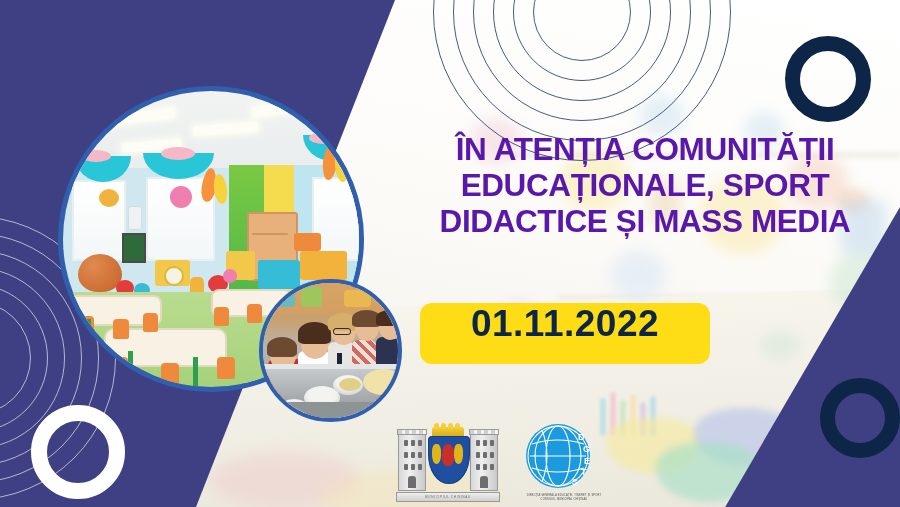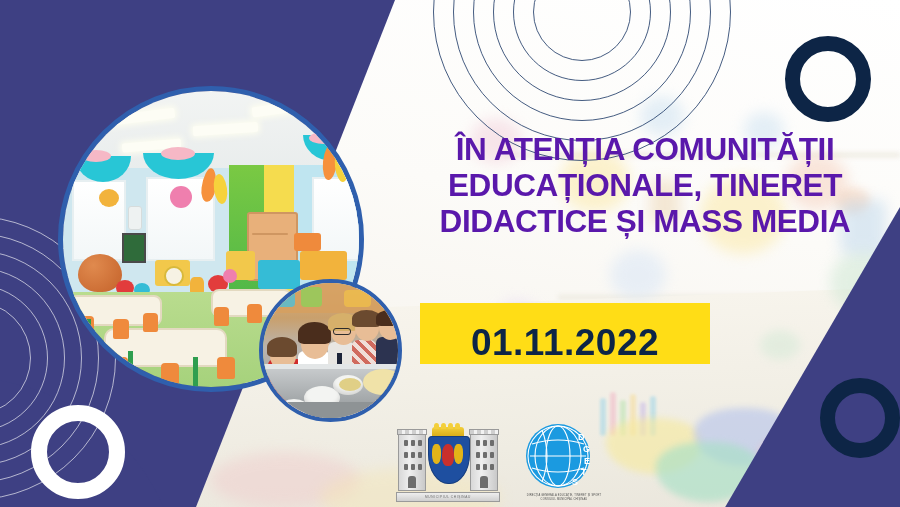--- a/index.html
+++ b/index.html
@@ -90,21 +90,21 @@
 
   
   .headline{position:absolute;left:404px;top:132px;width:482px;
     color:#5a18ab;font-weight:800;font-size:31.5px;line-height:1.135;
     letter-spacing:-0.4px;text-align:center;
     font-family:"Liberation Sans", sans-serif;}
   .headline div{white-space:nowrap;}
 
   
   .date-badge{position:absolute;left:420px;top:303px;width:290px;height:61px;
-    background:#ffdd16;border-radius:0;display:flex;align-items:flex-end;
+    background:#ffdd16;border-radius:12px;display:flex;align-items:flex-start;
     justify-content:center;}
   .date-badge span{color:#0d2546;font-weight:800;font-size:37px;letter-spacing:.5px;}
 
   
   .logos{position:absolute;left:396px;top:424px;width:210px;height:80px;}
 
   .coa{position:absolute;left:0;top:0;width:104px;height:78px;}
   .tower{position:absolute;top:9px;width:26px;height:56px;
     background:linear-gradient(90deg,#d8d8d8,#efefef 40%,#c9c9c9);
     border:1px solid #9a9a9a;}
@@ -323,21 +323,21 @@
       <div class="cn-bowl" style="left:52%;top:68%;width:30px;height:20px;"></div>
       <div class="cn-food" style="left:74%;top:64%;width:40px;height:26px;"></div>
       <div class="cn-food" style="left:56%;top:70%;width:22px;height:13px;background:#e0cf86;"></div>
       <div class="cn-bowl" style="left:12%;top:86%;width:30px;height:18px;"></div>
       <div style="position:absolute;left:0;top:88%;width:100%;height:12%;background:#8e9395;"></div>
     </div>
   </div>
 
   <div class="headline">
     <div>ÎN ATENȚIA COMUNITĂȚII</div>
-    <div>EDUCAȚIONALE, TINERET</div>
+    <div>EDUCAȚIONALE, SPORT</div>
     <div>DIDACTICE ȘI MASS MEDIA</div>
   </div>
 
   <div class="date-badge">
     <span>01.11.2022</span>
   </div>
 
   <div class="logos">
 
     <div class="coa">

